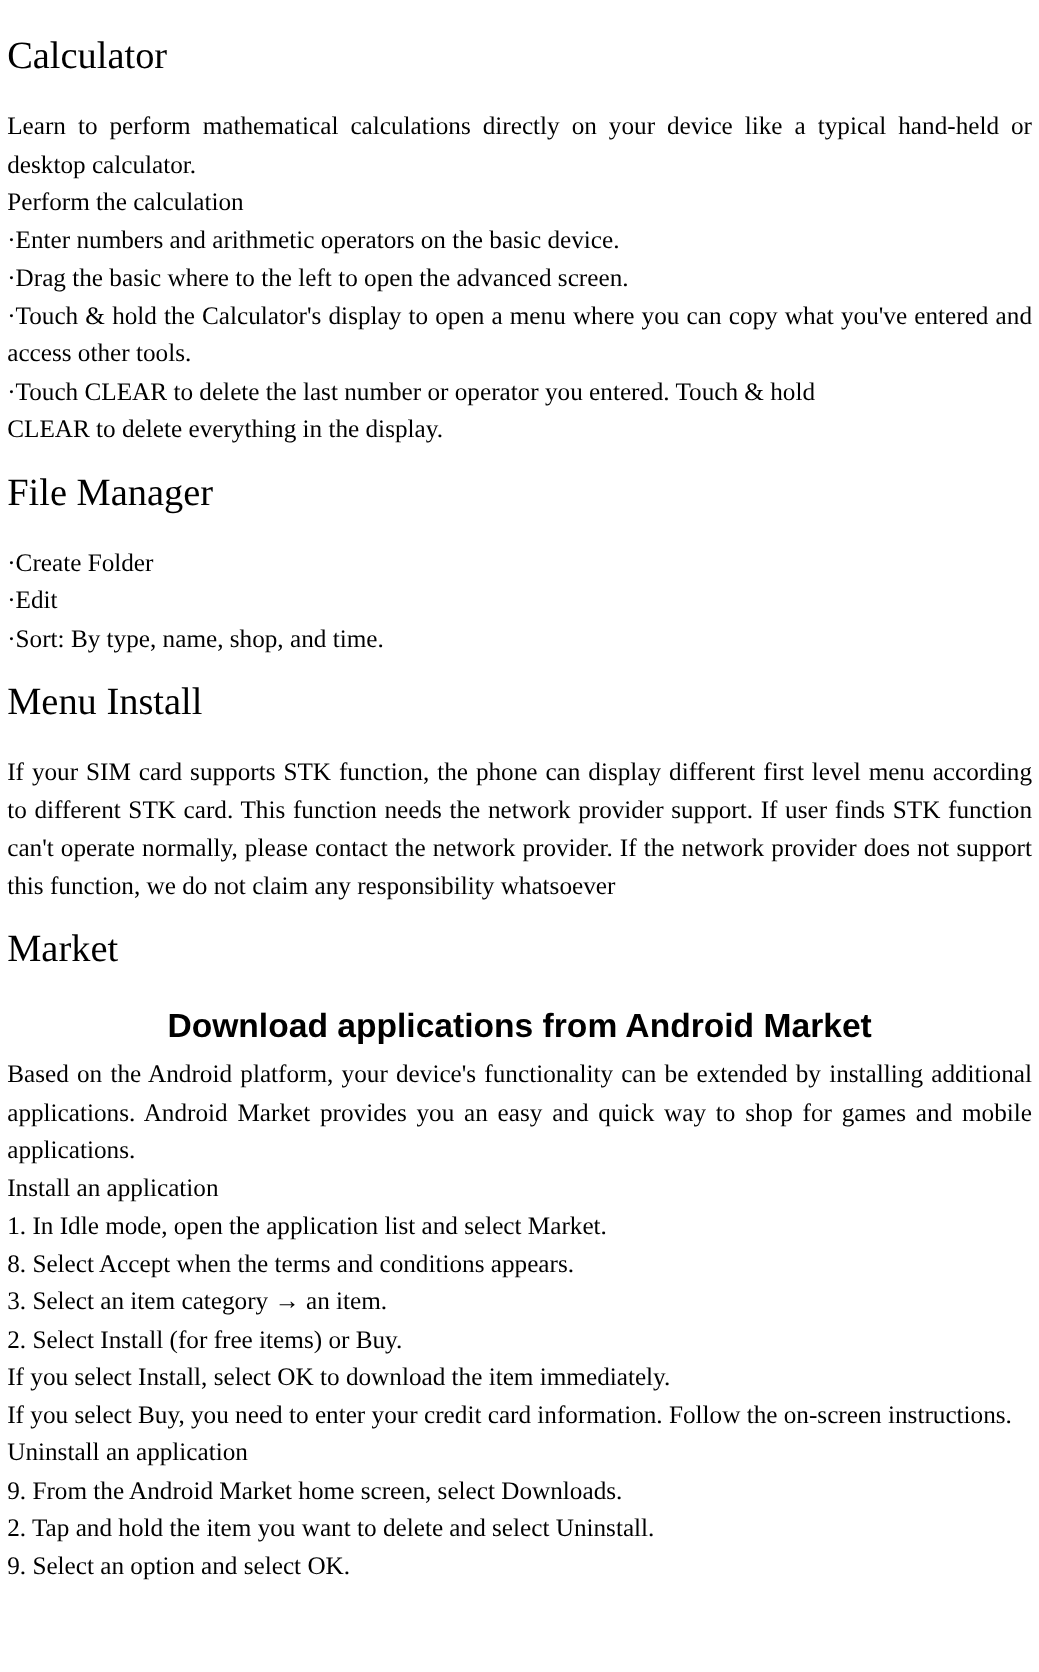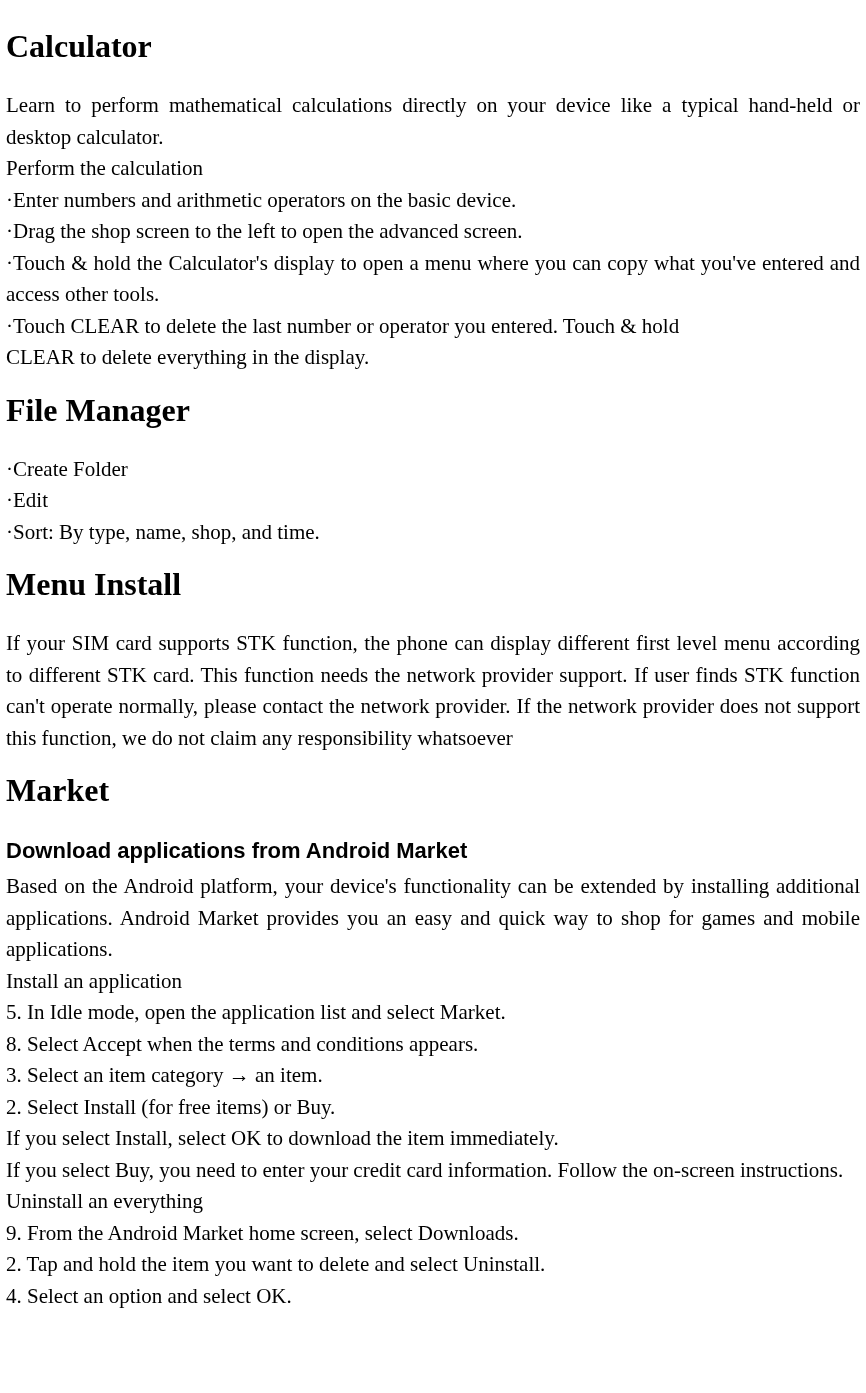--- a/index.html
+++ b/index.html
@@ -7,66 +7,67 @@
       font-size: 21px;
       line-height: 1.5;
       color: #000;
       margin: 0;
       padding: 10px 6px;
       width: 854px;
     }
     h1 {
       font-family: "Times New Roman", Times, serif;
       font-size: 32px;
-      font-weight: bold;
+      font-weight: normal;
       margin: 12px 0 20px 0;
     }
     h2 {
       font-family: Arial, Helvetica, sans-serif;
-      font-size: 22px;
+      font-size: 28px;
       font-weight: bold;
       margin: 18px 0 4px 0;
+      text-align: center;
     }
     p {
       margin: 0;
       text-align: justify;
     }
     .bold {
       font-weight: normal;
     }
     .justify {
       text-align: justify;
     }
   </style>
 </head>
 <body>
 
 <h1>Calculator</h1>
 <p class="justify">Learn to perform mathematical calculations directly on your device like a typical hand-held or desktop calculator.</p>
 <p class="bold">Perform the calculation</p>
 <p>·Enter numbers and arithmetic operators on the basic device.</p>
-<p>·Drag the shop screen to the left to open the advanced screen.</p>
+<p>·Drag the basic where to the left to open the advanced screen.</p>
 <p class="justify">·Touch &amp; hold the Calculator's display to open a menu where you can copy what you've entered and access other tools.</p>
 <p><span>·Touch </span><span class="bold">CLEAR</span><span> to delete the last number or operator you entered. Touch &amp; hold</span></p>
 <p><span class="bold">CLEAR</span><span> to delete everything in the display.</span></p>
 
 <h1>File Manager</h1>
 <p>·Create Folder</p>
 <p>·Edit</p>
 <p>·Sort: By type, name, shop, and time.</p>
 
 <h1>Menu Install</h1>
 <p class="justify">If your SIM card supports STK function, the phone can display different first level menu according to different STK card. This function needs the network provider support. If user finds STK function can't operate normally, please contact the network provider. If the network provider does not support this function, we do not claim any responsibility whatsoever</p>
 
 <h1>Market</h1>
 <h2>Download applications from Android Market</h2>
 <p class="justify">Based on the Android platform, your device's functionality can be extended by installing additional applications. Android Market provides you an easy and quick way to shop for games and mobile applications.</p>
 <p class="bold">Install an application</p>
-<p>5. In Idle mode, open the application list and select Market.</p>
+<p>1. In Idle mode, open the application list and select Market.</p>
 <p>8. Select Accept when the terms and conditions appears.</p>
 <p>3. Select an item category  →  an item.</p>
 <p>2. Select Install (for free items) or Buy.</p>
 <p>If you select Install, select OK to download the item immediately.</p>
 <p class="justify">If you select Buy, you need to enter your credit card information. Follow the on-screen instructions.</p>
-<p class="bold">Uninstall an everything</p>
+<p class="bold">Uninstall an application</p>
 <p>9. From the Android Market home screen, select Downloads.</p>
 <p>2. Tap and hold the item you want to delete and select Uninstall.</p>
-<p>4. Select an option and select OK.</p>
+<p>9. Select an option and select OK.</p>
 
 </body></html>

